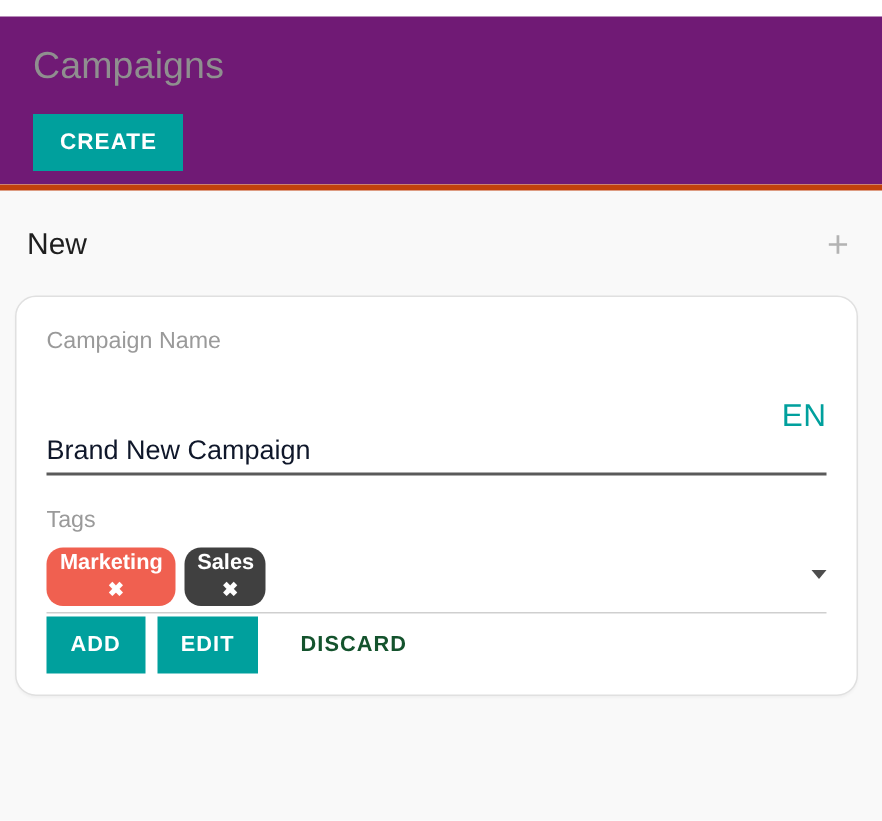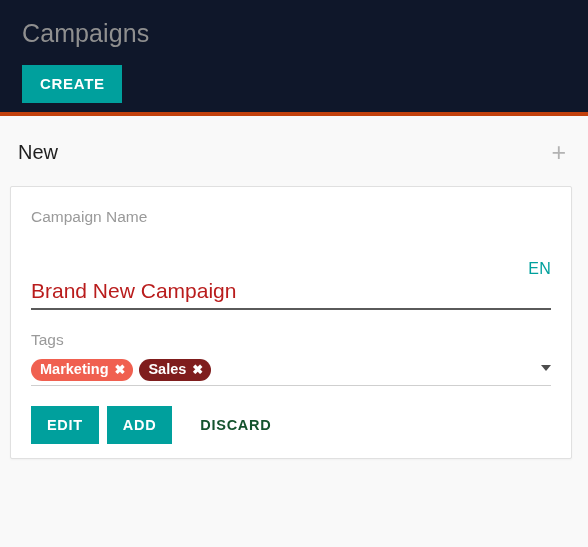--- a/index.html
+++ b/index.html
@@ -10,24 +10,25 @@
     width: 588px;
     height: 547px;
     background: #ffffff;
     font-family: "Liberation Sans", sans-serif;
     -webkit-font-smoothing: antialiased;
     overflow: hidden;
   }
 
   
   .control-panel {
-    background: #0f172a;
+    background: #701a75;
     padding: 18px 0 0 22px;
     height: 112px;
     box-sizing: border-box;
+    margin-top: 11px;
   }
   .breadcrumb-title {
     font-size: 25px;
     color: #8f8f8f;
     font-weight: 400;
     letter-spacing: 0.1px;
     line-height: 30px;
     margin-bottom: 17px;
   }
   .create-button {
@@ -72,29 +73,29 @@
     cursor: pointer;
     font-weight: 400;
     user-select: none;
     padding-right: 2px;
   }
 
   
   .quick-create-card {
     background: #ffffff;
     border: 1px solid #e0e0e0;
-    border-radius: 2px;
+    border-radius: 14px;
     margin: 0 16px 0 10px;
     padding: 20px 20px 14px 20px;
     box-sizing: border-box;
     box-shadow: 0 1px 2px rgba(0,0,0,0.04);
   }
 
   .field-group { margin-bottom: 20px; }
-  .field-group.tags-group { margin-bottom: 18px; }
+  .field-group.tags-group { margin-bottom: 0; }
 
   .field-label {
     font-size: 15.5px;
     color: #9a9a9a;
     font-weight: 400;
     line-height: 19px;
     margin-bottom: 9px;
   }
 
   .field-input-row {
@@ -110,34 +111,34 @@
     padding-bottom: 5px;
     min-height: 23px;
   }
   .field-underline.light {
     border-bottom: 1px solid #cfcfcf;
     padding-bottom: 4px;
   }
 
   .field-value {
     flex: 1;
-    font-size: 21px;
-    color: #b91c1c;
+    font-size: 18px;
+    color: #0f172a;
     line-height: 20px;
     background: transparent;
     border: none;
     outline: none;
     padding: 0;
     font-family: "Liberation Sans", sans-serif;
     margin-top: 44px;
   }
 
   .lang-badge {
     color: #00a09d;
-    font-size: 16px;
+    font-size: 21px;
     font-weight: 400;
     letter-spacing: 0.3px;
     cursor: pointer;
     padding-left: 8px;
     line-height: 20px;
   }
 
   .caret-down {
     width: 0; height: 0;
     border-left: 5px solid transparent;
@@ -169,20 +170,21 @@
     display: inline-flex;
     align-items: center;
     border-radius: 11px;
     padding: 2px 8px 3px 9px;
     color: #ffffff;
     font-size: 14.5px;
     font-weight: bold;
     line-height: 17px;
     white-space: nowrap;
     cursor: pointer;
+    flex-direction: column;
   }
   .tag-remove {
     margin-left: 6px;
     font-size: 13px;
     font-weight: bold;
     line-height: 17px;
     cursor: pointer;
     color: #ffffff;
   }
 
@@ -249,30 +251,30 @@
 
     <div class="field-group tags-group">
       <div class="field-label">Tags</div>
       <div class="field-input-row">
         <div class="field-underline light">
           <div class="tag-list">
             <span class="tag-pill" style="background: rgb(240, 96, 80);">
               <span>Marketing</span>
               <span class="tag-remove">✖</span>
             </span>
-            <span class="tag-pill" style="background: #7f1d1d;">
+            <span class="tag-pill" style="background: #404040;">
               <span>Sales</span>
               <span class="tag-remove">✖</span>
             </span>
           </div>
           <span class="caret-down"></span>
         </div>
       </div>
     </div>
 
     <div class="card-footer">
+      <button class="btn-primary">ADD</button>
       <button class="btn-primary">EDIT</button>
-      <button class="btn-primary">ADD</button>
       <button class="btn-link">DISCARD</button>
     </div>
 
   </div>
 </div>
 
 </body></html>

